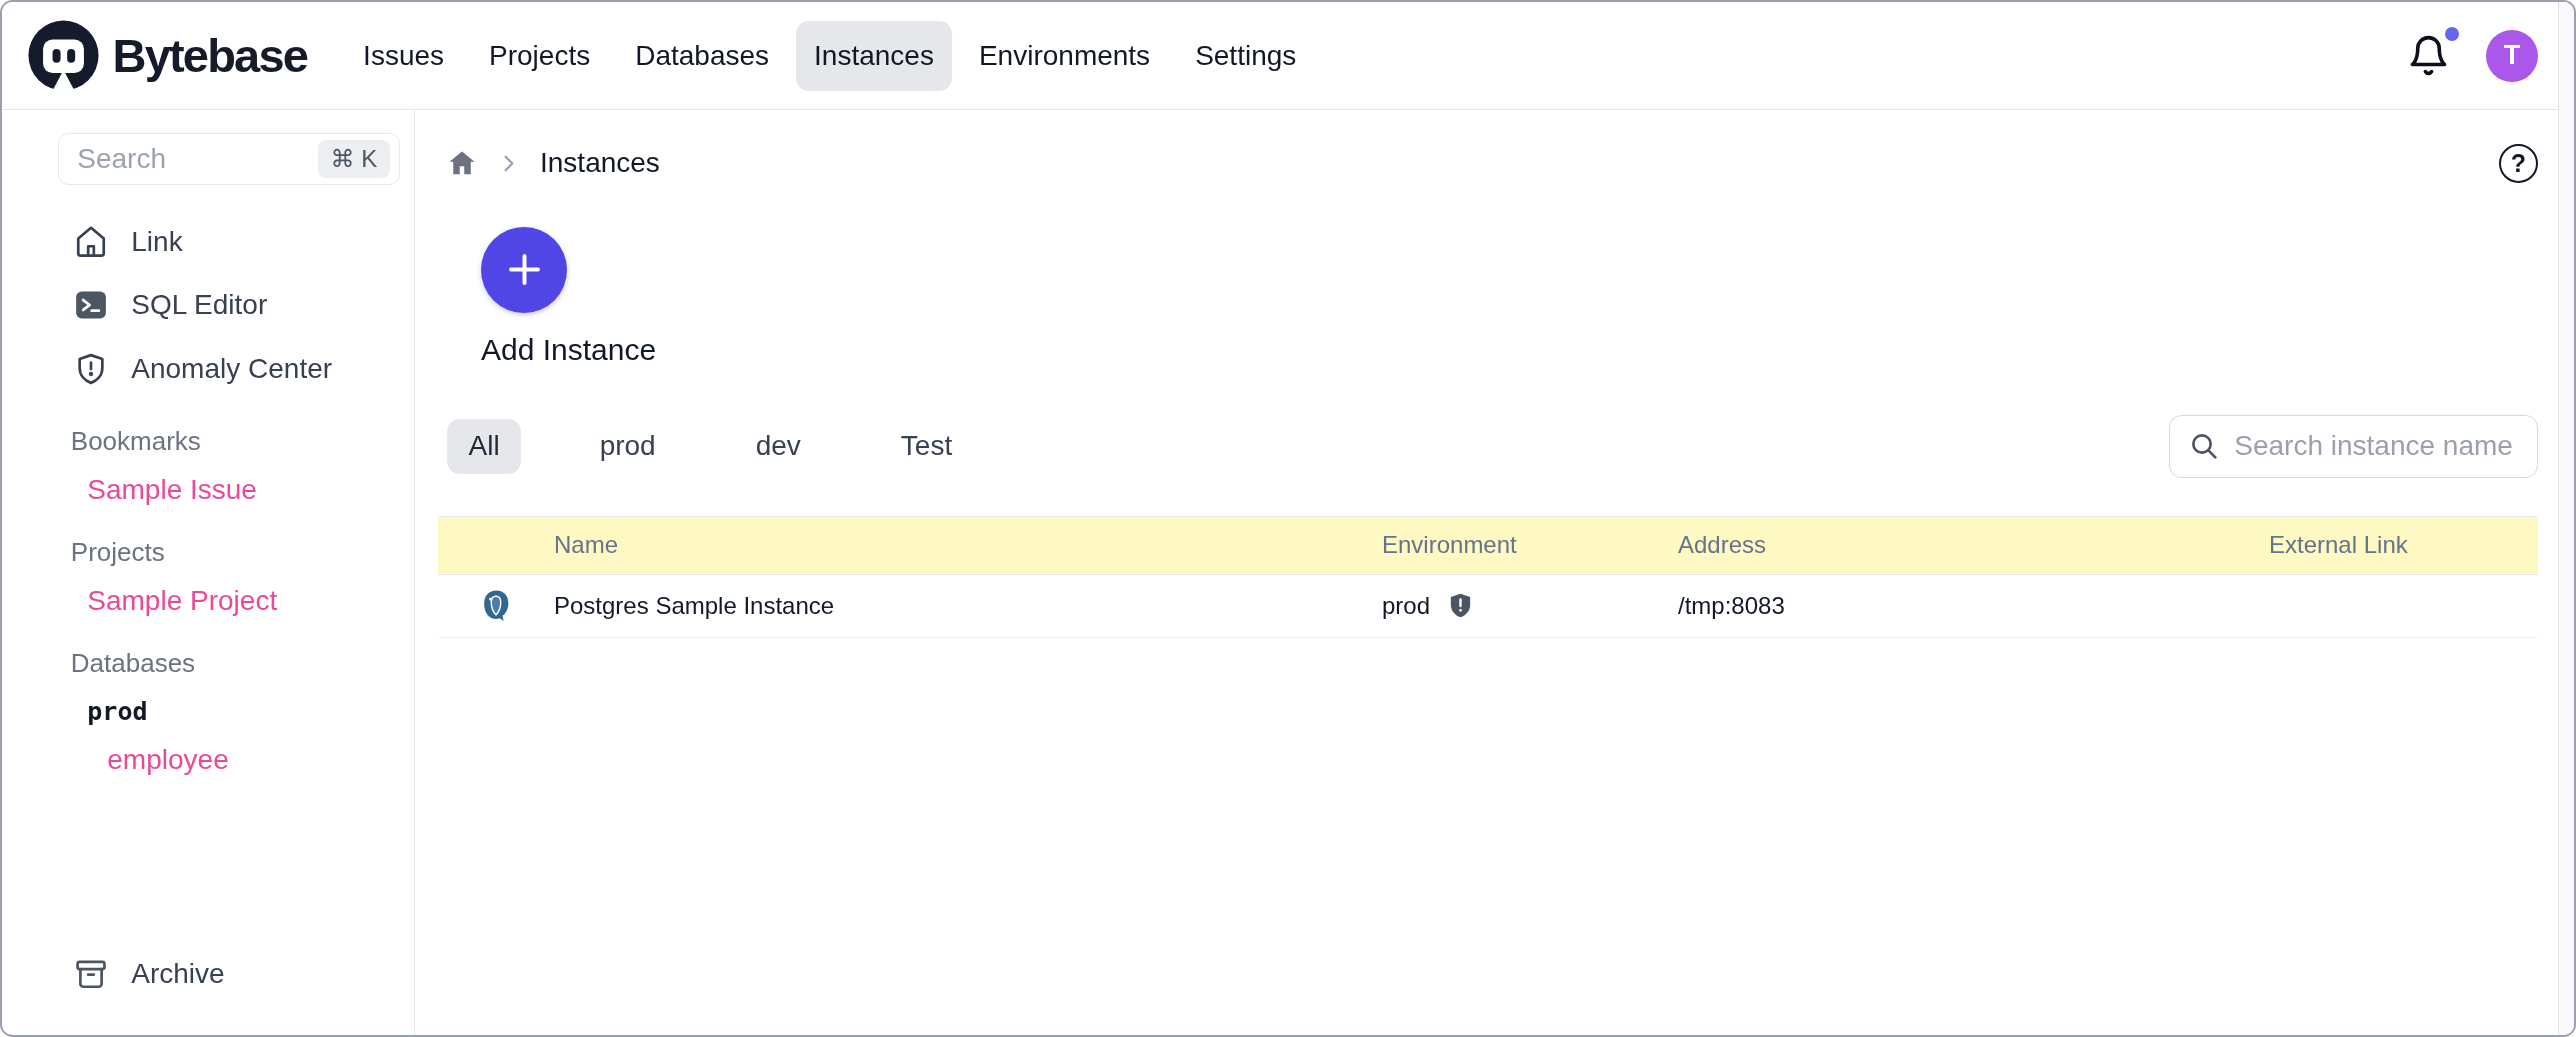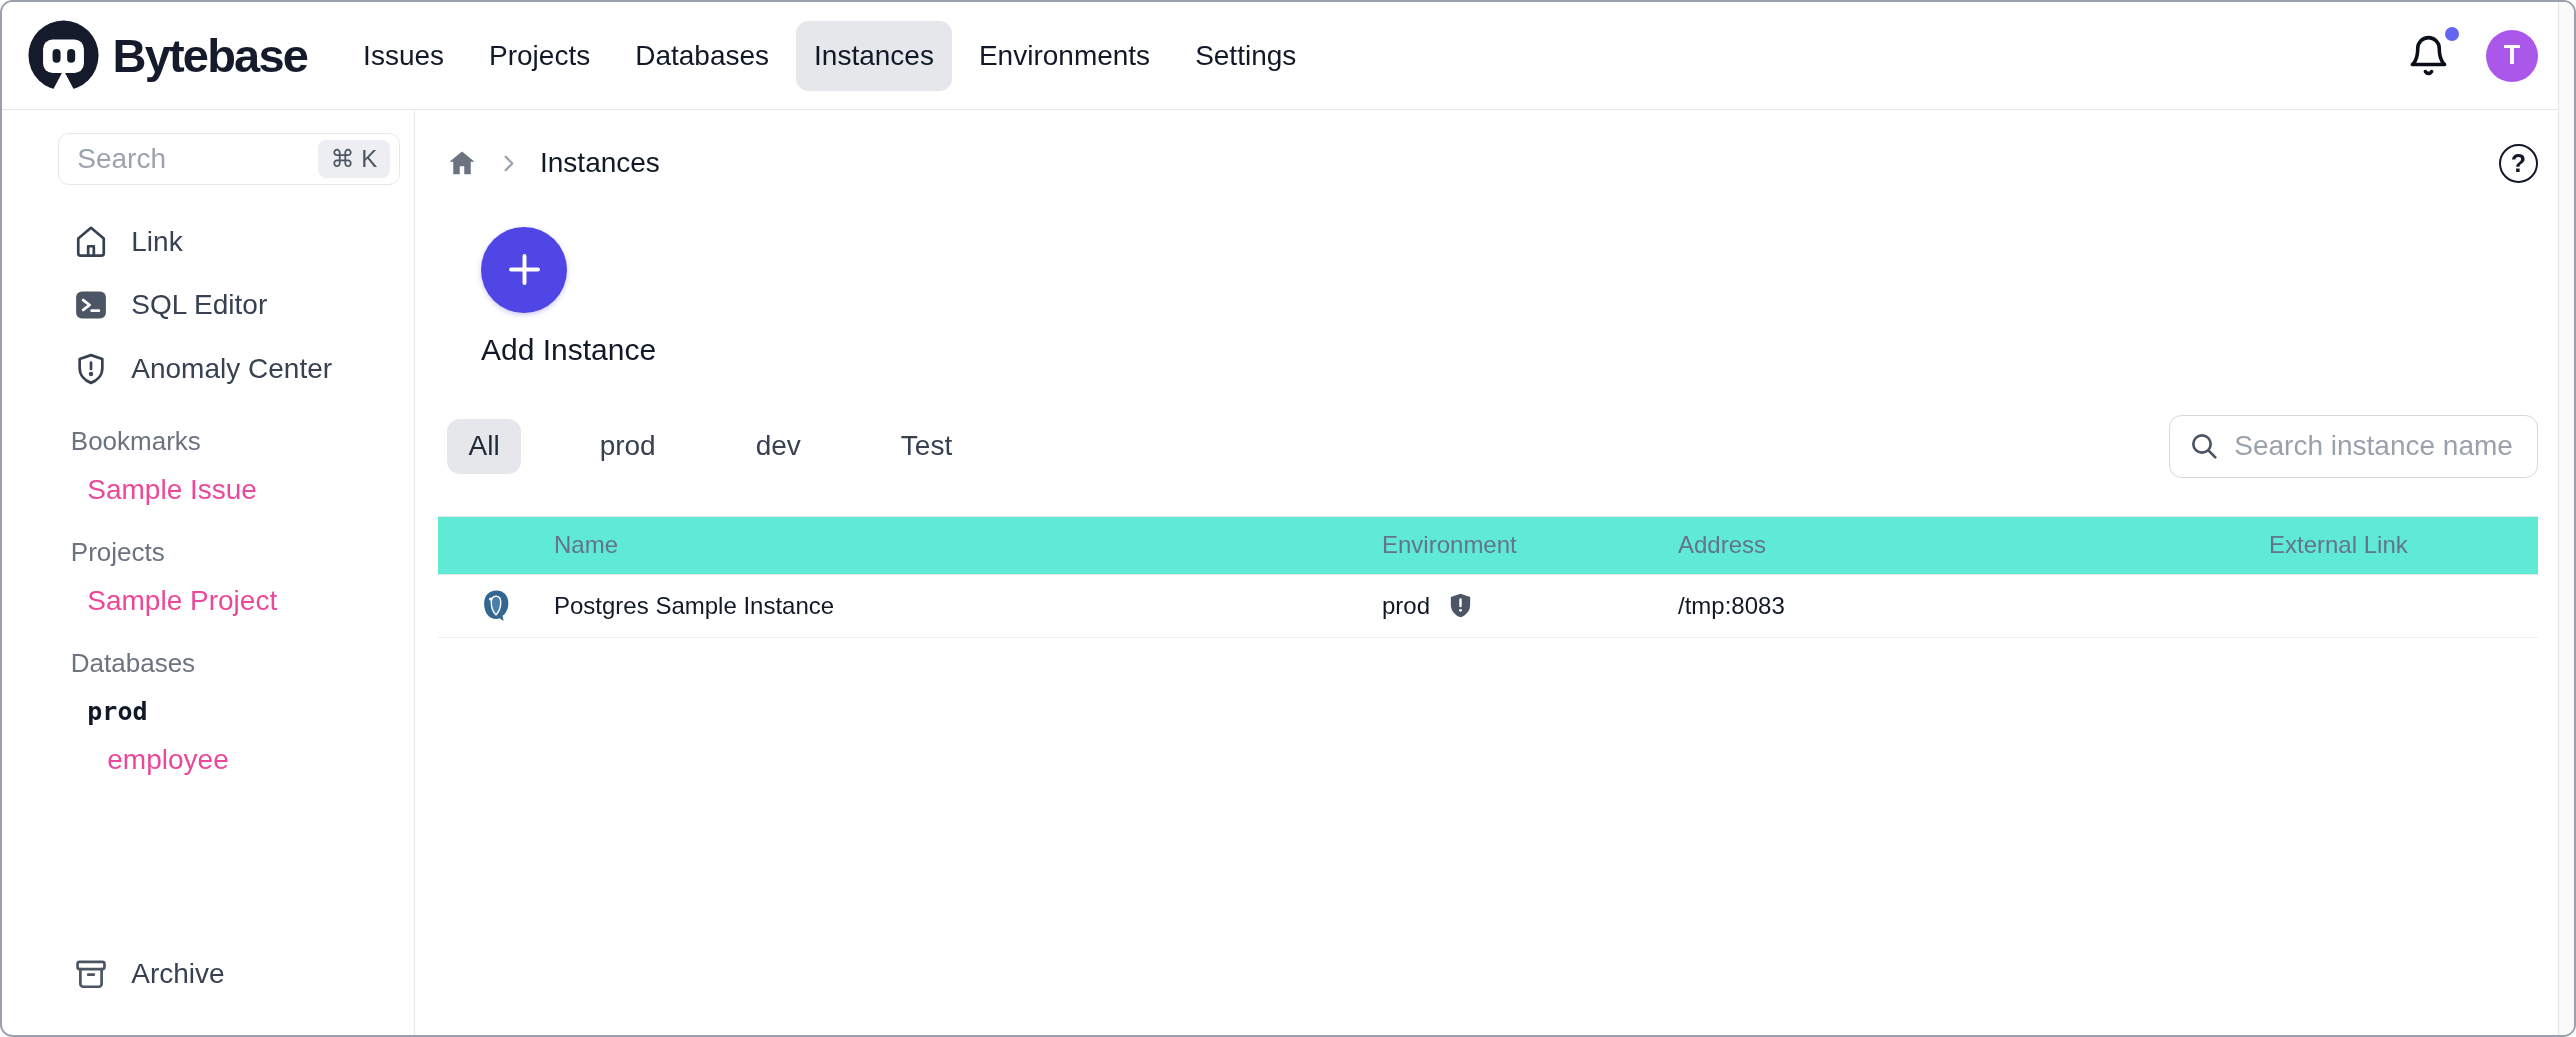--- a/index.html
+++ b/index.html
@@ -132,21 +132,21 @@
   .instance-search input::placeholder{ color:#9aa1ac; }
 
   
   .table{ margin-top:38px; }
   .thead, .trow{
     display:grid;
     grid-template-columns:116px minmax(0,1fr) 296px 591px 269px;
     align-items:center;
   }
   .thead{
-    height:59px; background:#5eead4;
+    height:59px; background:#fef9c3;
     border-top:1.8px solid #e5e7eb; border-bottom:1.8px solid #e5e7eb;
   }
   .th{ font-size:24px; color:#64748b; }
   .trow{ height:63px; border-bottom:1.8px solid #eef0f3; background:#fff; cursor:pointer; }
   .td{ font-size:24px; color:#111827; display:flex; align-items:center; }
   .td.center{ justify-content:center; }
   .env-cell{ gap:16px; }
   .engine-icon{ width:38px; height:38px; }
 
   

